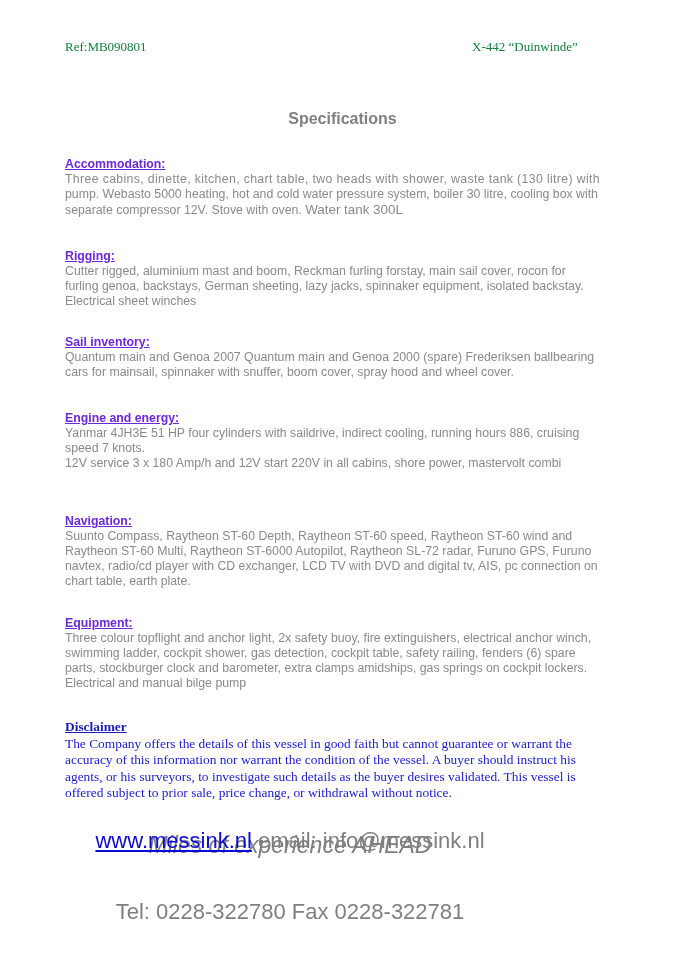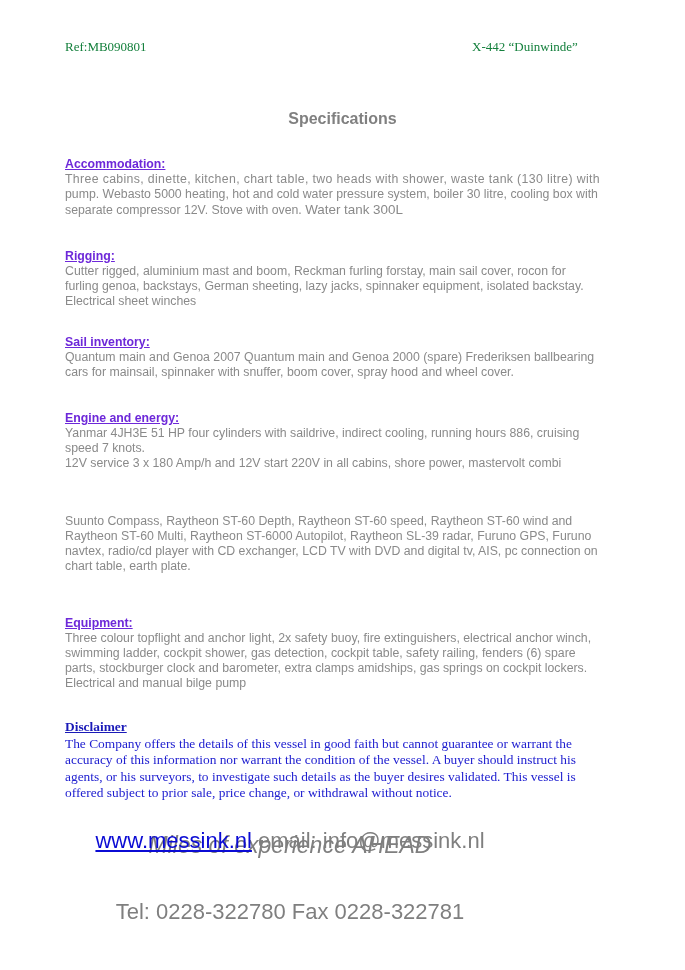--- a/index.html
+++ b/index.html
@@ -69,23 +69,24 @@
   <div class="section" style="top:411px;">
     <div class="heading">Engine and energy:</div>
     <div class="body">
       <div>Yanmar 4JH3E 51 HP four cylinders with saildrive, indirect cooling, running hours 886, cruising</div>
       <div>speed 7 knots.</div>
       <div>12V service 3 x 180 Amp/h and 12V start 220V in all cabins, shore power, mastervolt combi</div>
     </div>
   </div>
 
   <div class="section" style="top:514px;">
+    <div class="heading">Navigation:</div>
     <div class="body">
       <div>Suunto Compass, Raytheon ST-60 Depth, Raytheon ST-60 speed, Raytheon ST-60 wind and</div>
-      <div>Raytheon ST-60 Multi, Raytheon ST-6000 Autopilot, Raytheon SL-39 radar, Furuno GPS, Furuno</div>
+      <div>Raytheon ST-60 Multi, Raytheon ST-6000 Autopilot, Raytheon SL-72 radar, Furuno GPS, Furuno</div>
       <div>navtex, radio/cd player with CD exchanger, LCD TV with DVD and digital tv, AIS, pc connection on</div>
       <div>chart table, earth plate.</div>
     </div>
   </div>
 
   <div class="section" style="top:616px;">
     <div class="heading">Equipment:</div>
     <div class="body">
       <div>Three colour topflight and anchor light, 2x safety buoy, fire extinguishers, electrical anchor winch,</div>
       <div>swimming ladder, cockpit shower, gas detection, cockpit table, safety railing, fenders (6) spare</div>

